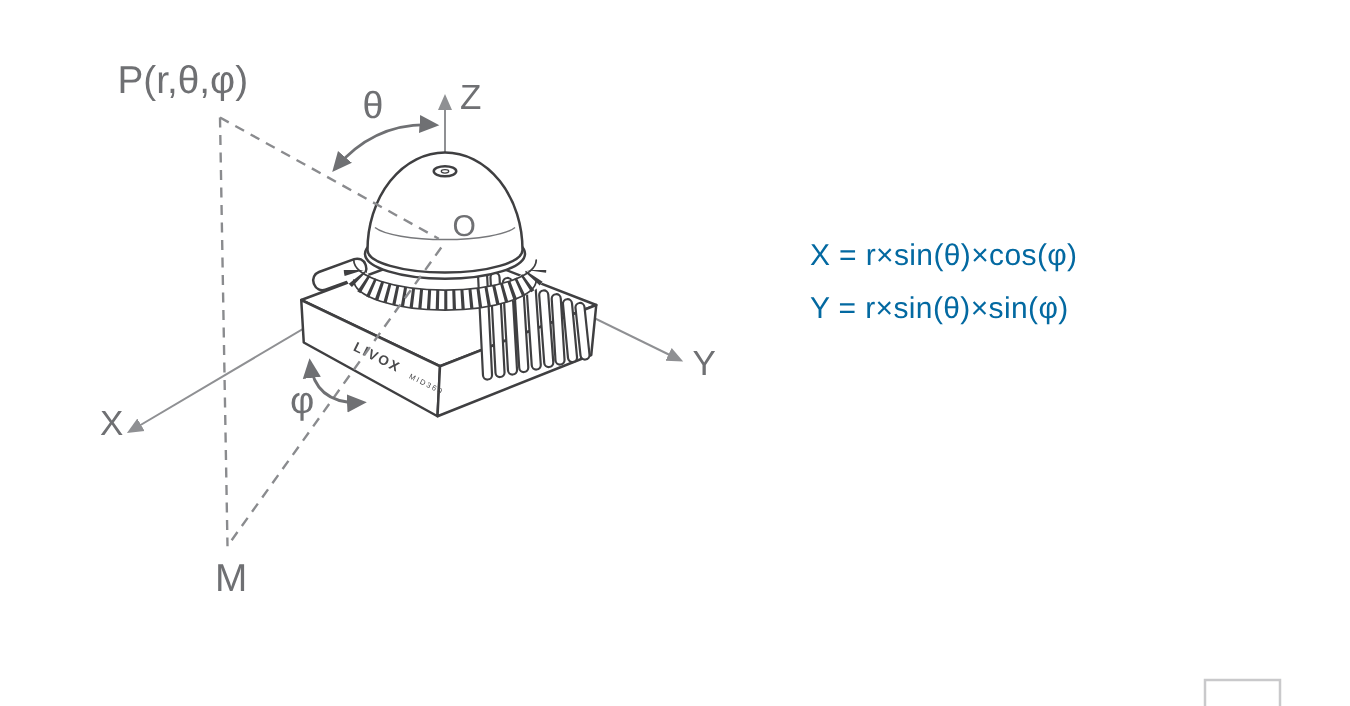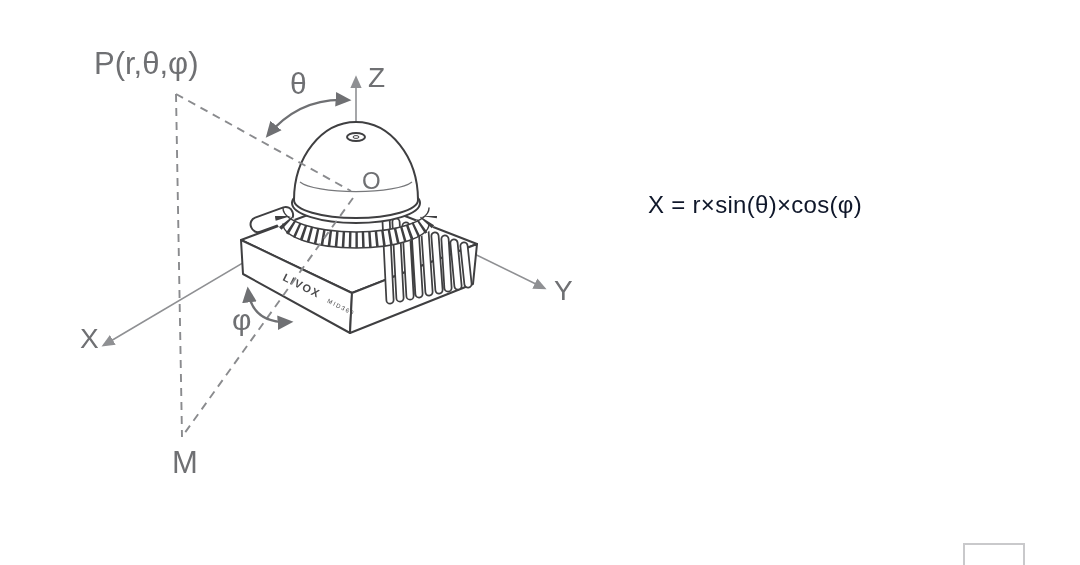--- a/index.html
+++ b/index.html
@@ -10,21 +10,21 @@
     overflow: hidden;
     background: #ffffff;
     font-family: "Liberation Sans", "DejaVu Sans", sans-serif;
   }
   .diagram-svg { position: absolute; left: 0; top: 0; }
 
   .equations {
     position: absolute;
     left: 648px;
     top: 193px;
-    color: #0f172a;
+    color: #0369a1;
     font-size: 24px;
     line-height: 1.0;
   }
   .equations .eq { margin-bottom: 18px; letter-spacing: 0.3px; }
 
   .corner-frag {
     position: absolute;
     left: 963px;
     top: 543px;
     width: 58px;
@@ -113,17 +113,18 @@
       <text class="lbl" x="368" y="87" font-size="28">Z</text>
       <text class="lbl" x="554" y="300" font-size="28">Y</text>
       <text class="lbl" x="80" y="348" font-size="28">X</text>
       <text class="lbl" x="290" y="94" font-size="30">θ</text>
       <text class="lbl" x="232" y="330" font-size="30">φ</text>
     </g>
   </svg>
 
   <div class="equations">
     <div class="eq">X = r×sin(θ)×cos(φ)</div>
+    <div class="eq">Y = r×sin(θ)×sin(φ)</div>
   </div>
 
   <div class="corner-frag"></div>
 
 </div>
 
 </body></html>

